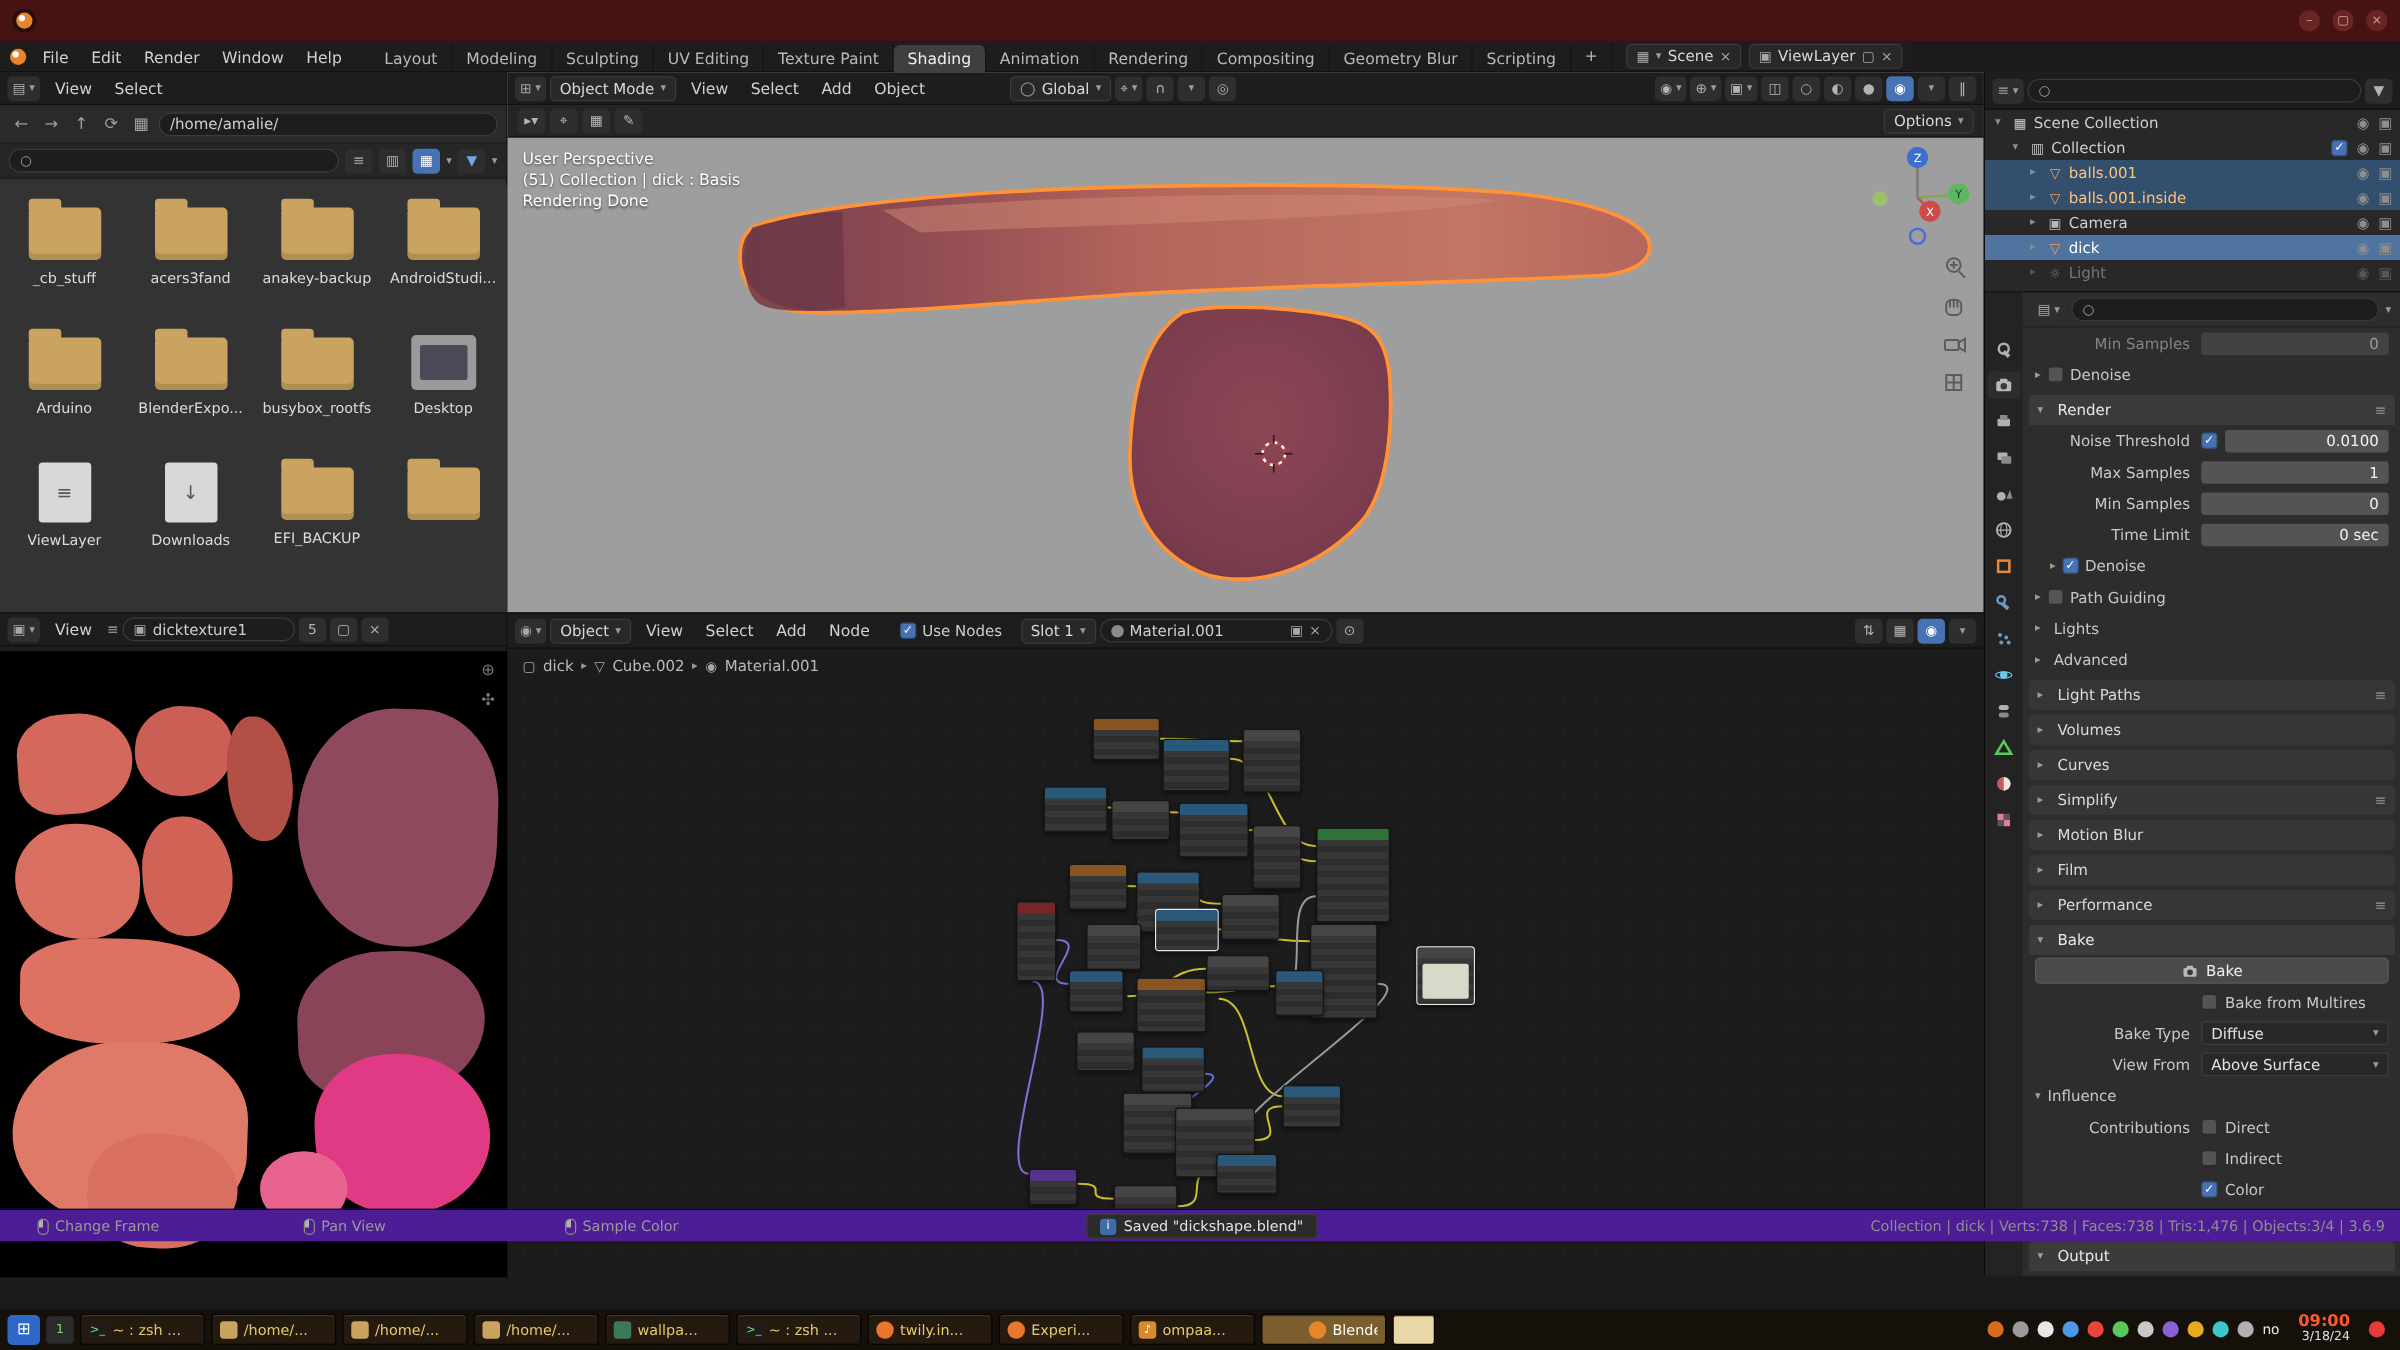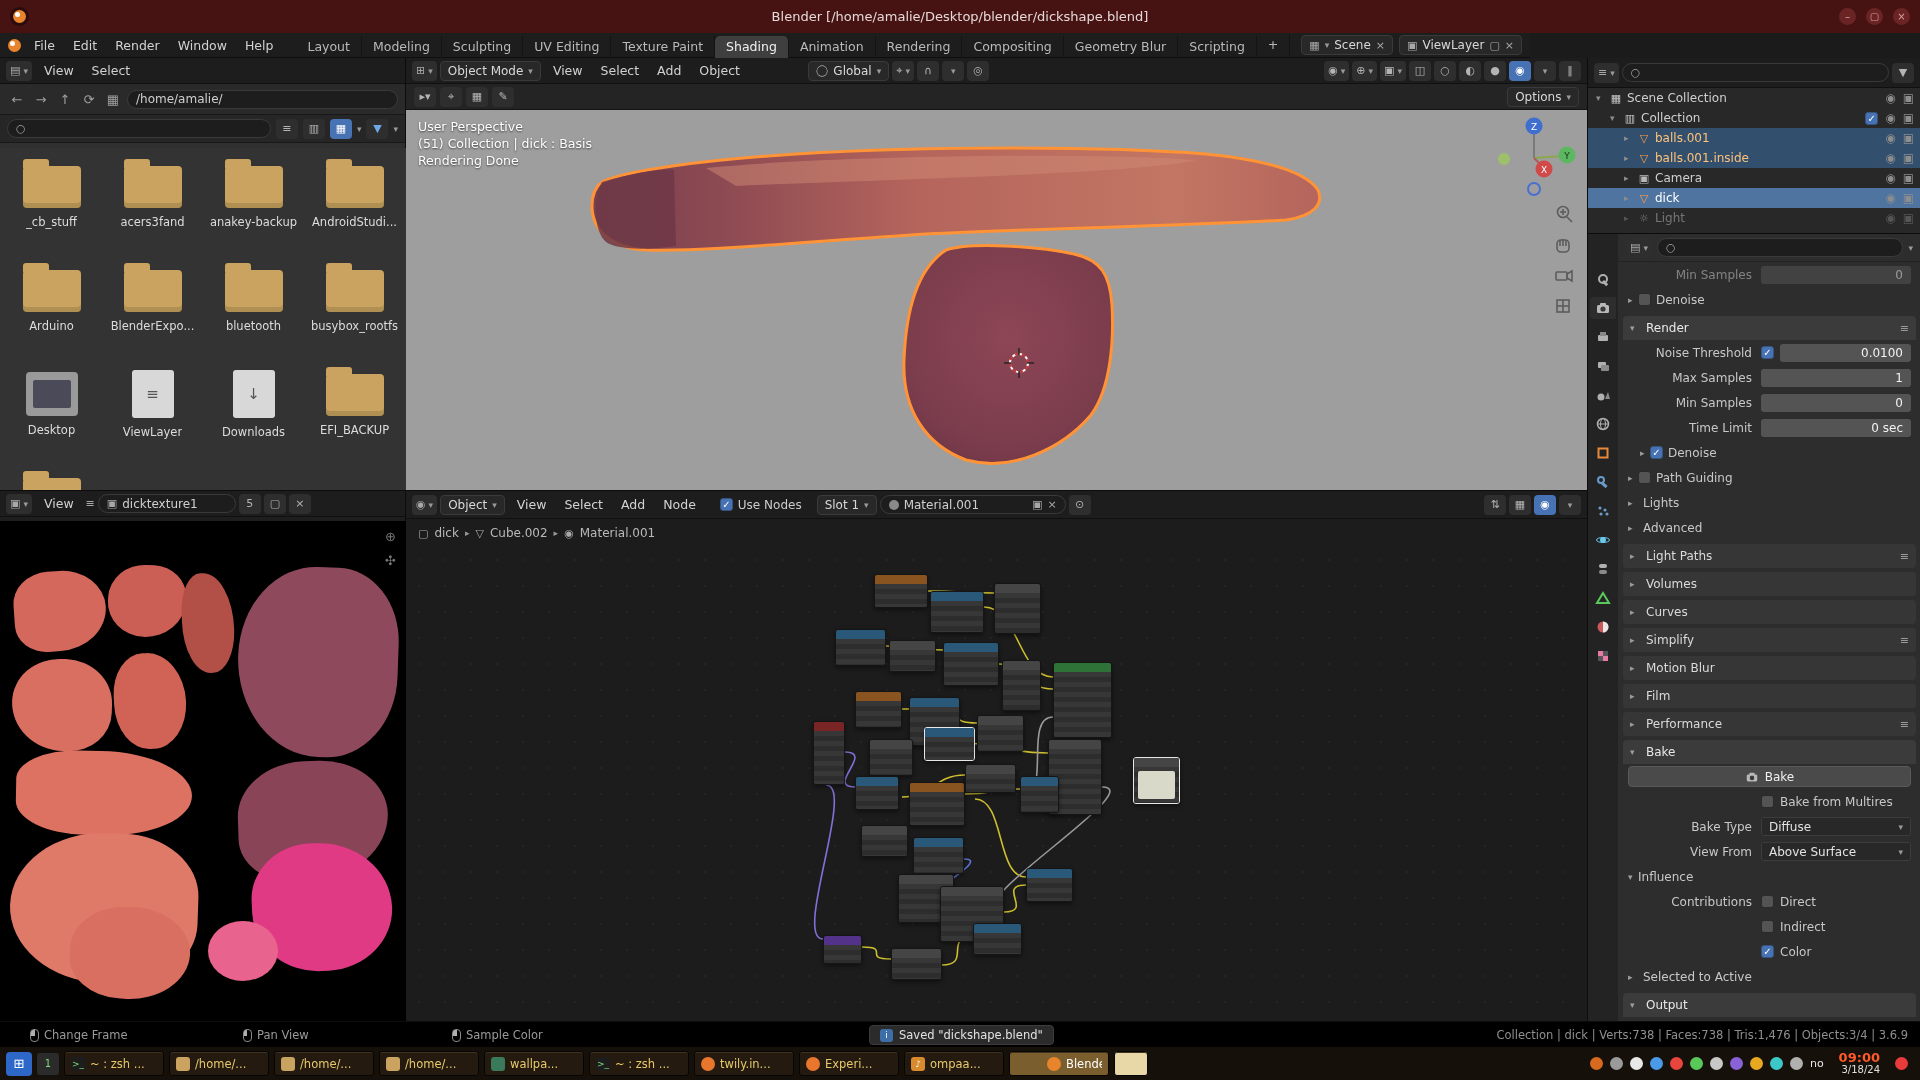--- a/index.html
+++ b/index.html
@@ -92,21 +92,21 @@
   .pselect { flex:1; background:#282828; border:1px solid #3c3c3c; border-radius:3px; height:19px; display:flex; align-items:center; padding:0 7px; color:#e2e2e2; }
   .pselect .caret { margin-left:auto; }
   .psection { background:#3b3b3b; border-radius:4px 4px 0 0; height:24px; margin:4px 5px 0; display:flex; align-items:center; gap:6px; padding:0 7px; color:#e8e8e8; }
   .ppanel { background:#363636; border-radius:4px; height:24px; margin:4px 5px; display:flex; align-items:center; gap:6px; padding:0 7px; color:#dadada; }
   .parr { font-size:9px; color:#9d9d9d; width:10px; }
   .pmenu { margin-left:auto; color:#9a9a9a; font-size:11px; }
   .pbtn { flex:1; background:#4a4a4a; border:1px solid #5a5a5a; border-radius:4px; height:21px; display:flex; align-items:center; justify-content:center; gap:6px; color:#efefef; }
   .dim { opacity:.55; }
 
   
-  .statusbar { position:absolute; left:0; top:1021px; width:1920px; height:26px; background:#000000; border-top:1px solid #0c0c0c; color:#9a9a9a; font-size:11.5px; }
+  .statusbar { position:absolute; left:0; top:967px; width:1920px; height:26px; background:#4c1d95; border-top:1px solid #0c0c0c; color:#9a9a9a; font-size:11.5px; }
   .hint { position:absolute; top:0; height:26px; display:flex; align-items:center; gap:5px; }
   .mouse { width:9px; height:13px; border:1px solid #8a8a8a; border-radius:4px; background:linear-gradient(90deg,#b0b0b0 50%,transparent 50%) no-repeat top/100% 55%; }
   .notif { position:absolute; left:869px; top:3px; height:20px; background:#2b2b2b; border:1px solid #3c3c3c; border-radius:4px; display:flex; align-items:center; gap:6px; padding:0 10px; color:#e2e2e2; }
   .notif .i { width:13px; height:13px; border-radius:3px; background:#3d6ea8; color:#fff; font-size:9px; display:flex; align-items:center; justify-content:center; }
   .stats { position:absolute; right:12px; top:0; height:26px; display:flex; align-items:center; color:#8f8f8f; }
 
   
   .taskbar { position:absolute; left:0; top:1047px; width:1920px; height:33px; background:#16100a; display:flex; align-items:center; padding:0 6px; gap:5px; }
   .start-chip { width:26px; height:24px; border-radius:4px; background:#2d68c8; color:#fff; display:flex; align-items:center; justify-content:center; font-size:13px; }
   .mini-chip { width:22px; height:22px; border-radius:3px; background:#2b2b2b; color:#7ddb7d; display:flex; align-items:center; justify-content:center; font-size:10px; }
@@ -124,21 +124,20 @@
 </style>
 </head>
 <body>
 
 <div class="screen">
 
   <div class="titlebar">
     <div class="app-badge">
         <div class="blender-dot"></div>
       </div>
-    <div class="title">Blender [/home/amalie/Desktop/blender/dickshape.blend]</div>
     <div class="win-btns">
       <div class="win-btn">–</div>
       <div class="win-btn">▢</div>
       <div class="win-btn">×</div>
     </div>
   </div>
 
   <div class="menubar">
     <div class="blender-dot" style="margin-right:4px"></div>
     <div id="main-menus" class="row">
@@ -227,24 +226,20 @@
           <div class="folder-ico"></div>
           <div class="fb-label">AndroidStudi...</div>
         </div>
         <div class="fb-item">
           <div class="folder-ico"></div>
           <div class="fb-label">Arduino</div>
         </div>
         <div class="fb-item">
           <div class="folder-ico"></div>
           <div class="fb-label">BlenderExpo...</div>
-        </div>
-        <div class="fb-item">
-          <div class="folder-ico"></div>
-          <div class="fb-label">bluetooth</div>
         </div>
         <div class="fb-item">
           <div class="folder-ico"></div>
           <div class="fb-label">busybox_rootfs</div>
         </div>
         <div class="fb-item">
           <div class="desk-ico">
             <div class="scr"></div>
           </div>
           <div class="fb-label">Desktop</div>

